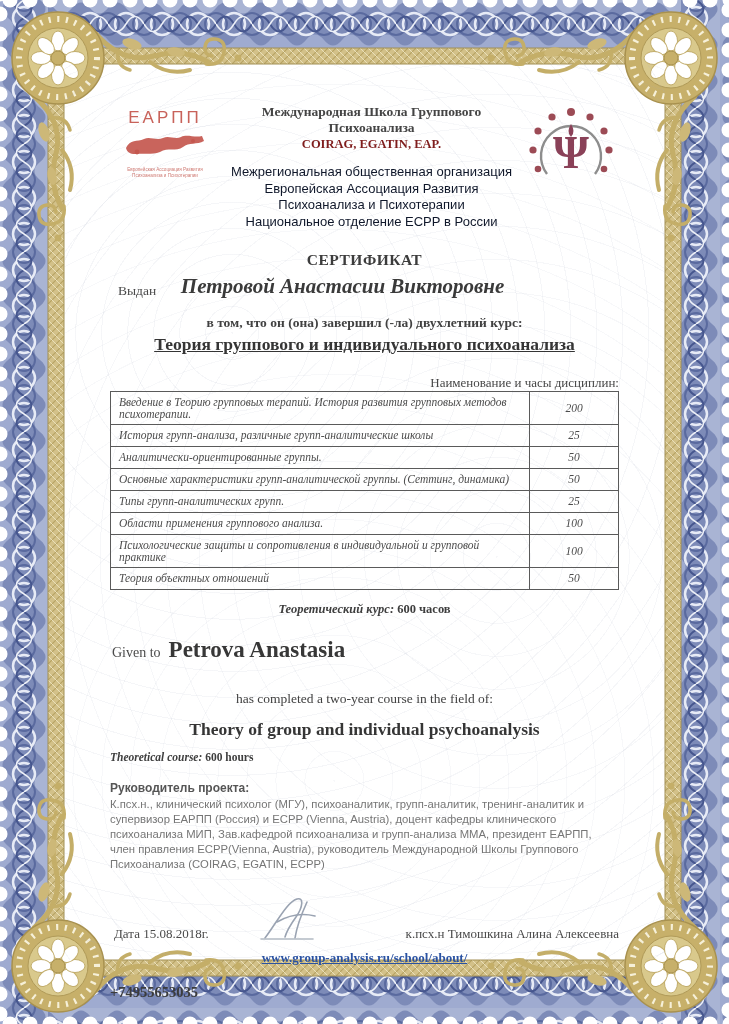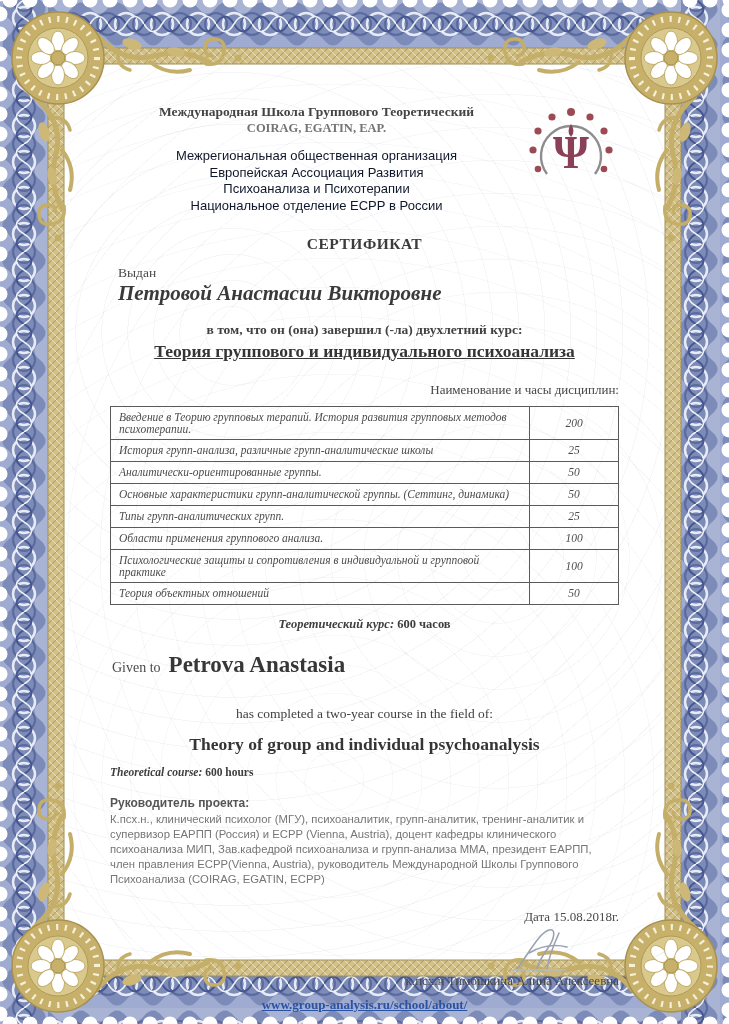--- a/index.html
+++ b/index.html
@@ -16,38 +16,38 @@
 
   
   .head-row{display:flex;justify-content:space-between;align-items:flex-start;}
   .logo-left{width:110px;text-align:center;padding-top:4px;}
   .earpp-acronym{font-family:"Liberation Sans","DejaVu Sans",sans-serif;color:#c8625a;
     font-size:17px;letter-spacing:3px;font-weight:400;}
   .earpp-tag{font-family:"Liberation Sans","DejaVu Sans",sans-serif;color:#cf7a73;
     font-size:4.6px;line-height:1.35;margin-top:1px;}
   .head-center{flex:1;text-align:center;padding:0 6px;}
   .school1{font-weight:bold;font-size:13.5px;color:#444;}
-  .school2{font-weight:bold;font-size:12.5px;color:#737373;margin-top:1px;}
+  .school2{font-weight:bold;font-size:12.5px;color:#7f1d1d;margin-top:1px;}
   .org{font-family:"Liberation Sans","DejaVu Sans",sans-serif;color:#0f172a;
     font-size:13px;line-height:1.28;margin-top:12px;}
   .logo-right{width:96px;display:flex;justify-content:center;padding-top:2px;}
 
   
   .cert-title{text-align:center;font-weight:bold;font-size:15.5px;letter-spacing:0.5px;
     margin-top:20px;color:#3c3c3c;}
-  .issued-row{display:flex;align-items:flex-start;margin-top:12px;padding-left:8px;flex-direction:column;}
+  .issued-row{display:flex;align-items:flex-end;margin-top:5px;padding-left:8px;}
   .issued-label{font-size:13.5px;color:#4a4a4a;}
   .recipient-ru{flex:1;text-align:center;font-weight:bold;font-style:italic;font-size:21px;
     color:#3a3a3a;padding-right:90px;}
   .course-intro{text-align:center;font-weight:bold;font-size:13.5px;margin-top:16px;color:#414141;}
   .course-title-ru{text-align:center;font-weight:bold;font-size:17.5px;margin-top:3px;
     text-decoration:underline;color:#353535;}
 
   .disc-heading{font-size:13px;margin-top:20px;color:#474747;text-align:right;}
-  table.disc{width:100%;border-collapse:collapse;margin-top:8px;}
+  table.disc{width:100%;border-collapse:collapse;}
   table.disc td{border:1px solid #5a5a5a;font-style:italic;font-size:11.5px;color:#4c4c4c;
     padding:4px 8px;height:13px;}
   table.disc td.hours{width:72px;text-align:center;}
   .total-ru{text-align:center;margin-top:12px;font-size:12.5px;color:#3e3e3e;}
   .total-ru .lbl{font-weight:bold;font-style:italic;}
   .total-ru .val{font-weight:bold;}
 
   .given-row{margin-top:20px;display:flex;align-items:baseline;padding-left:2px;}
   .given-label{font-size:14px;color:#4a4a4a;}
   .recipient-en{font-weight:bold;font-size:23px;color:#373737;margin-left:8px;}
@@ -55,21 +55,21 @@
   .en-title{text-align:center;font-weight:bold;font-size:17.5px;margin-top:12px;color:#353535;}
   .en-total{margin-top:11px;font-size:11.5px;color:#3e3e3e;}
   .en-total .lbl{font-weight:bold;font-style:italic;}
   .en-total .val{font-weight:bold;}
 
   .lead-heading{font-family:"Liberation Sans","DejaVu Sans",sans-serif;font-weight:bold;
     font-size:12px;margin-top:18px;color:#555;}
   .lead-desc{font-family:"Liberation Sans","DejaVu Sans",sans-serif;font-size:11.3px;
     line-height:1.33;color:#767676;margin-top:2px;}
 
-  .sign-row{display:flex;align-items:flex-end;margin-top:22px;flex-direction:column;}
+  .sign-row{display:flex;align-items:flex-end;margin-top:22px;}
   .sign-date{font-size:13px;color:#4a4a4a;white-space:nowrap;padding-left:4px;}
   .sign-mid{flex:1;display:flex;justify-content:center;}
   .signer{font-size:13px;color:#4a4a4a;white-space:nowrap;}
   .site-row{text-align:center;margin-top:6px;}
   .site-link{font-weight:bold;font-size:13px;color:#2a52a2;text-decoration:underline;cursor:pointer;}
   .contact-row{display:flex;justify-content:center;gap:48px;margin-top:18px;
     font-weight:bold;font-size:14.5px;color:#3c3c3c;flex-direction:column;}
 </style>
 </head>
 <body>
@@ -161,23 +161,35 @@
     <use href="#cornerTL" transform="translate(729,0) scale(-1,1)"></use>
     <use href="#cornerTL" transform="translate(0,1024) scale(1,-1)"></use>
     <use href="#cornerTL" transform="translate(729,1024) scale(-1,-1)"></use>
   </svg>
 
   <div class="watermark"></div>
 
   <div class="content">
 
     <div class="head-row">
+      <div class="logo-left">
+        <div class="earpp-acronym">ЕАРПП</div>
+        <svg width="84" height="34" viewBox="0 0 84 34">
+          <path d="M3 20 C7 11 14 14 21 11 C27 8 33 13 40 10 C46 7 52 12 58 9 C64 6 72 10 79 8 L81 13 C74 17 66 14 60 19 C53 24 45 19 37 24 C29 27 19 25 12 26 C7 26 4 24 3 20 Z" fill="#c4574e" opacity="0.92"></path>
+          <circle cx="14" cy="24" r="2.4" fill="#c4574e"></circle>
+          <circle cx="70" cy="13" r="2" fill="#c4574e"></circle>
+        </svg>
+        <div class="earpp-tag">
+          <span>Европейская Ассоциация Развития</span><br>
+          <span>Психоанализа и Психотерапии</span>
+        </div>
+      </div>
 
       <div class="head-center">
-        <div class="school1">Международная Школа Группового Теоретический</div>
+        <div class="school1">Международная Школа Группового Психоанализа</div>
         <div class="school2">COIRAG, EGATIN, EAP.</div>
         <div class="org">
           <div>Межрегиональная общественная организация</div>
           <div>Европейская Ассоциация Развития</div>
           <div>Психоанализа и Психотерапии</div>
           <div>Национальное отделение ЕСРР в России</div>
         </div>
       </div>
 
       <div class="logo-right">

